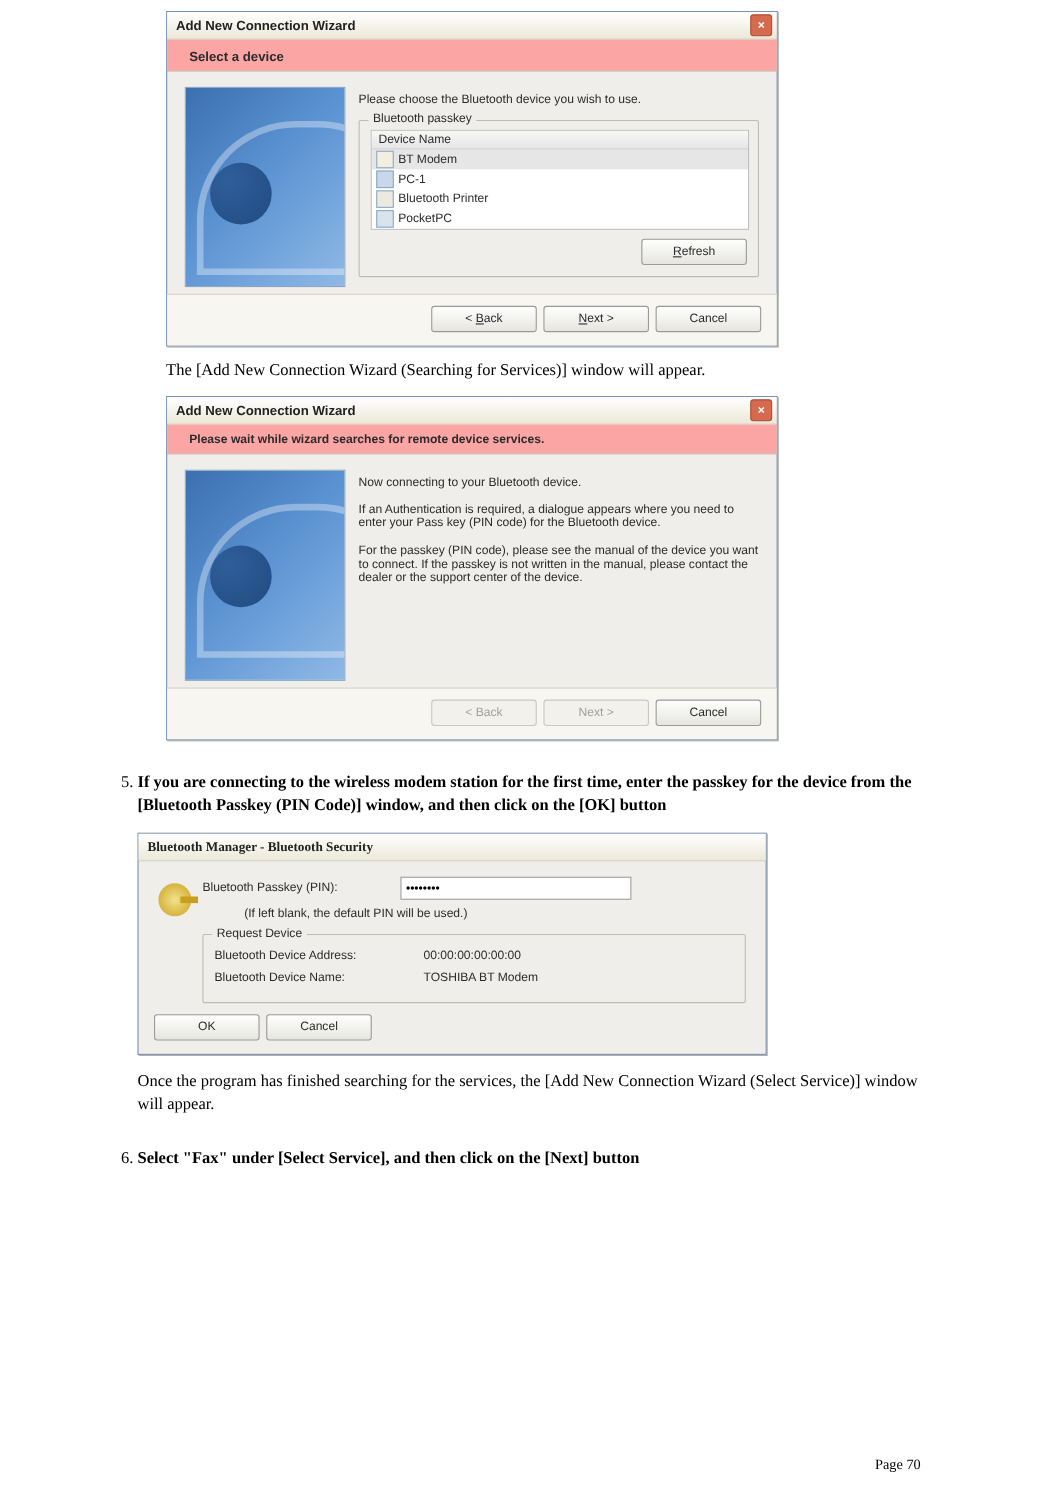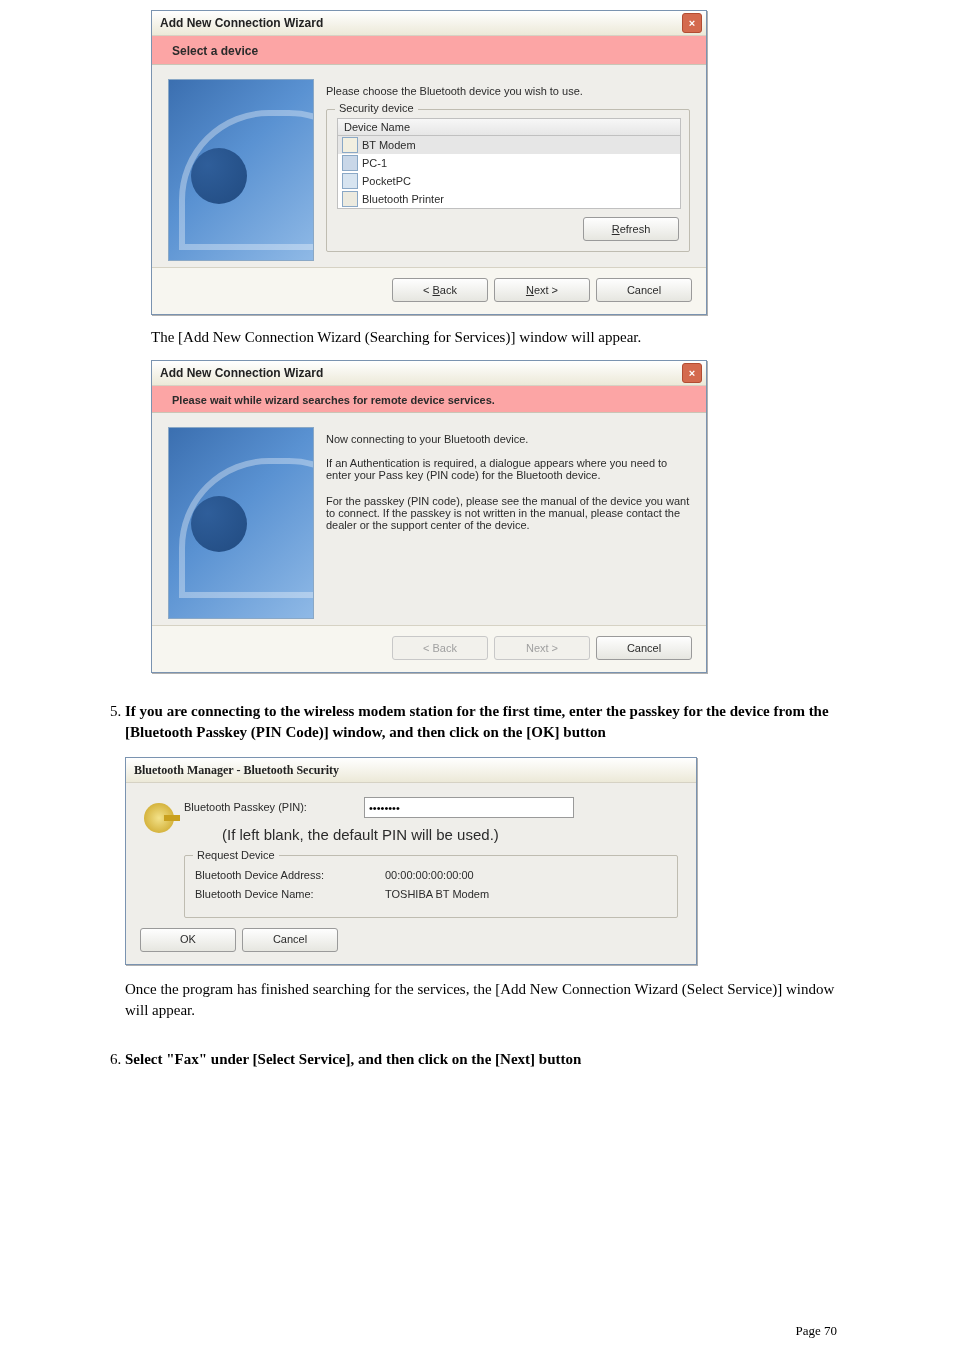--- a/index.html
+++ b/index.html
@@ -35,21 +35,21 @@
   .refreshwrap{display:flex;justify-content:flex-end;margin-top:8px}
   .bodytext{margin:0 0 14px 50px}
   ol{margin:0 0 0 24px;padding:0}
   li{margin:28px 0 10px 0;line-height:1.4}
   li b{font-family:"Times New Roman",serif}
   .dlg3{width:570px}
   .inner3{padding:14px 18px 6px}
   .field3{display:flex;align-items:center;margin-bottom:6px}
   .field3 label{width:180px;font-size:11px}
   .field3 input{border:1px solid #9a9a9a;height:19px;width:200px;font-size:11px;padding:0 4px;background:#fff}
-  .note{font-size:15px;margin:2px 0 10px 38px}
+  .note{font-size:11px;margin:2px 0 10px 38px}
   .devlabel{display:flex;margin:4px 0;font-size:11px}
   .devlabel span:first-child{width:190px}
   .keyicon{width:30px;height:30px;display:inline-block;border-radius:50%;background:radial-gradient(circle,#f3e28a 0%,#c9a01e 100%);position:relative;margin:6px 10px 0 0;flex:0 0 30px}
   .keyicon::after{content:"";position:absolute;left:20px;top:12px;width:16px;height:6px;background:#c9a01e}
   .pgfoot{position:absolute;bottom:12px;right:32px;font-family:"Times New Roman",serif;font-size:13px}
 </style>
 </head>
 <body>
 
 <div class="page">
@@ -60,38 +60,38 @@
       <div class="closebtn">×</div>
     </div>
     <div class="headerzone">
       <div class="head">Select a device</div>
     </div>
     <div class="body">
       <div class="sidegfx"></div>
       <div class="bodyright">
         <div class="instr">Please choose the Bluetooth device you wish to use.</div>
         <div class="fieldset">
-          <span class="legend">Security device</span>
+          <span class="legend">Bluetooth passkey</span>
           <div class="devtable">
             <div class="hdr">Device Name</div>
             <div class="devrow sel">
               <span class="devicon phone"></span>
               <span>BT Modem</span>
             </div>
             <div class="devrow">
               <span class="devicon mon"></span>
               <span>PC-1</span>
             </div>
             <div class="devrow">
+              <span class="devicon prn"></span>
+              <span>Bluetooth Printer</span>
+            </div>
+            <div class="devrow">
               <span class="devicon pda"></span>
               <span>PocketPC</span>
-            </div>
-            <div class="devrow">
-              <span class="devicon prn"></span>
-              <span>Bluetooth Printer</span>
             </div>
           </div>
           <div class="refreshwrap">
             <div class="winbtn">
                 <span><u>R</u>e<span title="Refresh"></span>fresh</span>
               </div>
           </div>
         </div>
       </div>
     </div>

